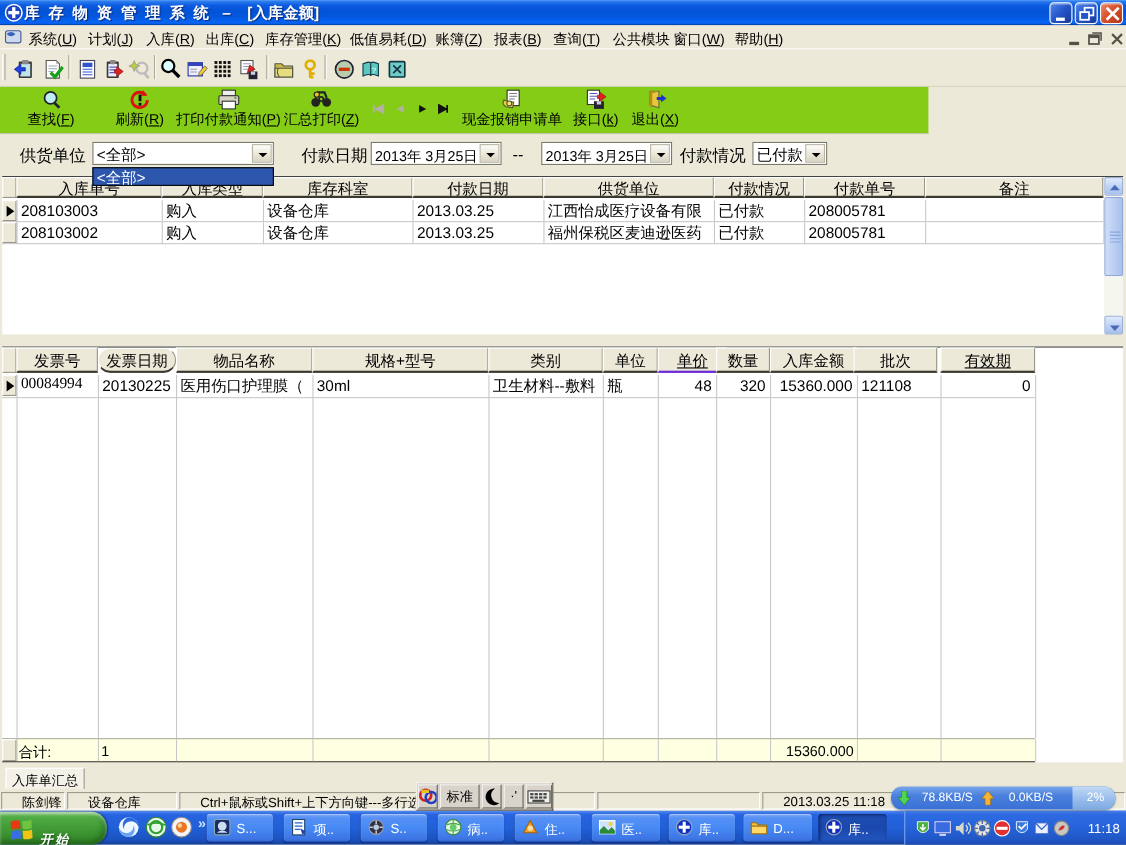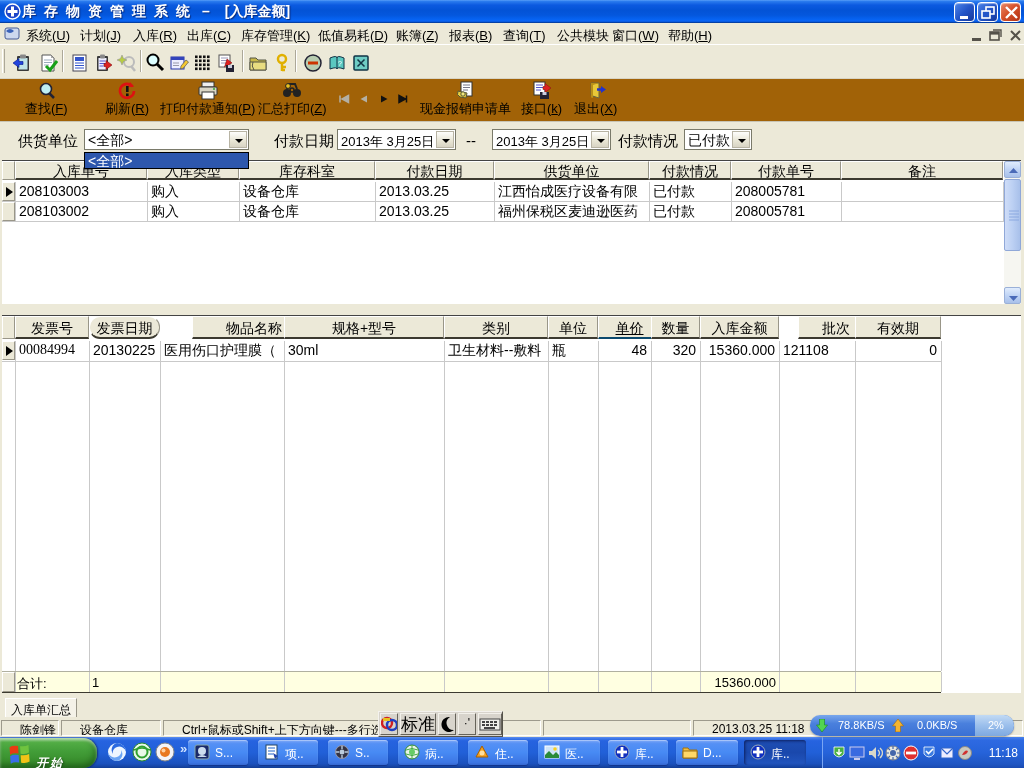--- a/index.html
+++ b/index.html
@@ -20,21 +20,21 @@
 #menubar{left:0;top:23px;width:1024px;height:22px;background:#ECE9D8;border-bottom:1px solid #fff;}
 #menubar .mi{position:absolute;top:4px;font-size:13px;white-space:pre;}
 
 
 #tb1{left:0;top:45px;width:1024px;height:34px;background:#ECE9D8;border-bottom:1px solid #d8d4c4;}
 #tb1 .grip{position:absolute;left:2px;top:4px;width:3px;height:24px;border-left:1px solid #fff;border-right:1px solid #aca899;}
 .tsep{position:absolute;top:5px;width:2px;height:22px;border-left:1px solid #aca899;border-right:1px solid #fff;}
 .ticon{position:absolute;top:8px;width:20px;height:20px;}
 
 
-#tb2{left:0;top:79px;width:1024px;height:43px;background:#a16207;border-bottom:1px solid #c8c4b4;}
+#tb2{left:0;top:79px;width:844px;height:43px;background:#84cc16;border-bottom:1px solid #c8c4b4;}
 .t2btn{position:absolute;top:2px;height:39px;text-align:center;font-size:13px;}
 .t2btn .ic{display:block;margin:0 auto;height:19px;}
 .t2btn .tx{display:block;margin-top:0px;white-space:nowrap;}
 
 
 #filter{left:0;top:122px;width:1024px;height:38px;background:#ECE9D8;}
 #filter .lbl{position:absolute;top:10px;font-size:15px;}
 .combo{position:absolute;top:7px;height:21px;background:#fff;border:1px solid #7a7a6a;}
 .combo .cbtext{position:absolute;left:3px;top:2px;font-size:14px;white-space:pre;}
 .cbbtn{position:absolute;right:1px;top:1px;bottom:1px;width:18px;background:linear-gradient(180deg,#fdfdfb,#e8e5d4 60%,#d8d4c4);border:1px solid #b8b4a4;}
@@ -420,29 +420,29 @@
         </svg>
       </div>
     </div>
   </div>
 
 <div id="grid2">
     <div class="abs" style="left:2px;top:315px;width:1019px;height:378px;background:#fff;border-top:1px solid #444;"></div>
     <div class="selcell" style="left:2px;top:316px;width:13px;height:23px;"></div>
     <div class="gh" style="left:15px;top:316px;width:74px;height:23px;line-height:22px;border-bottom:2px solid #3c3a30;">发票号</div>
     <div class="gh" style="left:89px;top:316px;width:71px;height:23px;line-height:22px;border-bottom:2px solid #3c3a30;border-radius:11px;">发票日期</div>
-    <div class="gh" style="left:160px;top:316px;width:124px;height:23px;line-height:22px;border-bottom:2px solid #3c3a30;margin-left:32px;">物品名称</div>
+    <div class="gh" style="left:160px;top:316px;width:124px;height:23px;line-height:22px;border-bottom:2px solid #3c3a30;">物品名称</div>
     <div class="gh" style="left:284px;top:316px;width:160px;height:23px;line-height:22px;border-bottom:2px solid #3c3a30;">规格+型号</div>
     <div class="gh" style="left:444px;top:316px;width:104px;height:23px;line-height:22px;border-bottom:2px solid #3c3a30;">类别</div>
     <div class="gh" style="left:548px;top:316px;width:50px;height:23px;line-height:22px;border-bottom:2px solid #3c3a30;">单位</div>
-    <div class="gh" style="left:598px;top:316px;width:63px;height:23px;line-height:22px;border-bottom:2px solid #0c4a6e;text-decoration:underline;">单价</div>
+    <div class="gh" style="left:598px;top:316px;width:63px;height:23px;line-height:22px;border-bottom:2px solid #6d28d9;text-decoration:underline;">单价</div>
     <div class="gh" style="left:651px;top:316px;width:49px;height:23px;line-height:22px;border-bottom:2px solid #3c3a30;">数量</div>
     <div class="gh" style="left:700px;top:316px;width:79px;height:23px;line-height:22px;border-bottom:2px solid #3c3a30;">入库金额</div>
-    <div class="gh" style="left:798px;top:316px;width:76px;height:23px;line-height:22px;border-bottom:2px solid #3c3a30;">批次</div>
-    <div class="gh" style="left:855px;top:316px;width:86px;height:23px;line-height:22px;border-bottom:2px solid #3c3a30;">有效期</div>
+    <div class="gh" style="left:776px;top:316px;width:76px;height:23px;line-height:22px;border-bottom:2px solid #3c3a30;">批次</div>
+    <div class="gh" style="left:855px;top:316px;width:86px;height:23px;line-height:22px;border-bottom:2px solid #3c3a30;text-decoration:underline;">有效期</div>
     <div class="selcell arrowmark" style="left:2px;top:341px;width:13px;height:19px;"></div>
     <div class="gc" style="left:16px;top:342px;width:72px;height:17px;padding:0 3px;font-family:Liberation Serif, serif;">00084994</div>
     <div class="gc" style="left:90px;top:342px;width:69px;height:17px;padding:0 3px;">20130225</div>
     <div class="gc" style="left:161px;top:342px;width:122px;height:17px;padding:0 3px;">医用伤口护理膜（</div>
     <div class="gc" style="left:285px;top:342px;width:158px;height:17px;padding:0 3px;">30ml</div>
     <div class="gc" style="left:445px;top:342px;width:102px;height:17px;padding:0 3px;">卫生材料--敷料</div>
     <div class="gc" style="left:549px;top:342px;width:48px;height:17px;padding:0 3px;">瓶</div>
     <div class="gc num" style="left:599px;top:342px;width:51px;height:17px;padding:0 3px;">48</div>
     <div class="gc num" style="left:652px;top:342px;width:47px;height:17px;padding:0 3px;">320</div>
     <div class="gc num" style="left:701px;top:342px;width:77px;height:17px;padding:0 3px;">15360.000</div>
@@ -494,21 +494,21 @@
 </div>
 
 <div id="ime">
  <div class="imebtn" style="left:1px;">
   <svg width="16" height="20" viewBox="0 0 16 20">
         <circle cx="6" cy="9" r="5" fill="none" stroke="#d02020" stroke-width="2.4"></circle>
         <circle cx="11" cy="11" r="5" fill="none" stroke="#2040c0" stroke-width="2.4"></circle>
         <path d="M2 4 h7 v3 h-7z" fill="#e8c020"></path>
       </svg>
  </div>
- <div class="imebtn" style="left:21px;width:36px;font-size:17px;text-align:center;line-height:21px;">标准</div>
+ <div class="imebtn" style="left:21px;width:36px;font-size:12px;text-align:center;line-height:21px;">标准</div>
  <div class="imebtn" style="left:59px;"><svg width="16" height="20" viewBox="0 0 16 20">
         <path d="M11 3 a7.5 7.5 0 1 0 4 13 a7 7 0 0 1 -4 -13z" fill="#000"></path>
       </svg></div>
  <div class="imebtn" style="left:79px;font-size:12px;text-align:center;line-height:18px;">·'</div>
  <div class="imebtn" style="left:99px;width:24px;">
   <svg width="22" height="20" viewBox="0 0 22 20">
         <rect x="1" y="5" width="20" height="11" fill="#f0f0ea" stroke="#444"></rect>
         <g fill="#444">
           <rect x="3" y="7" width="3" height="2"></rect>
           <rect x="7" y="7" width="3" height="2"></rect>

